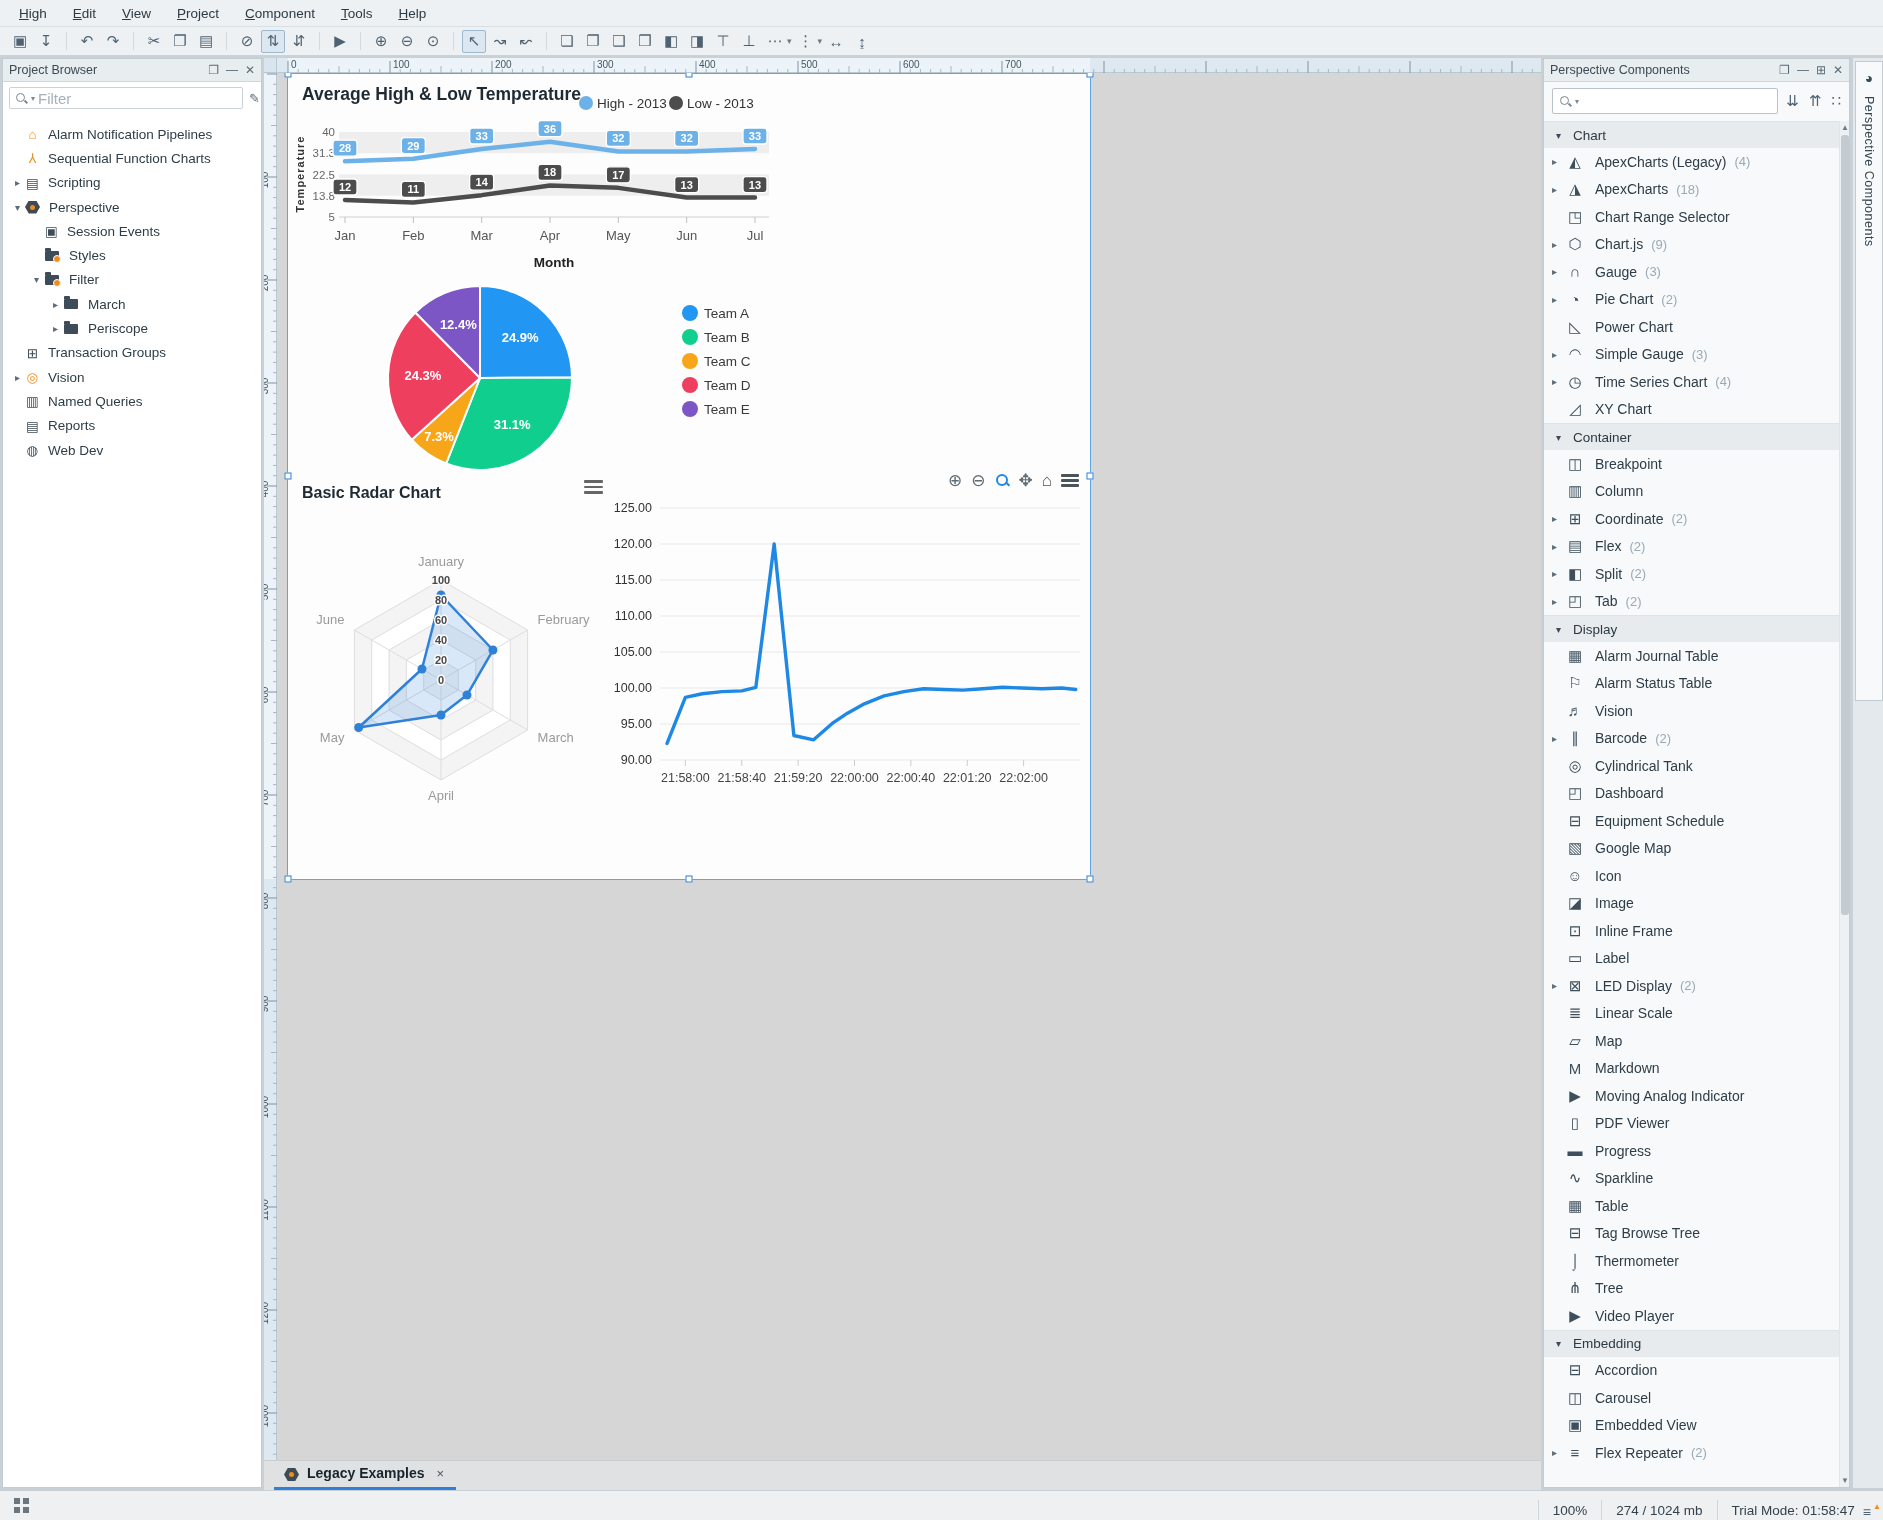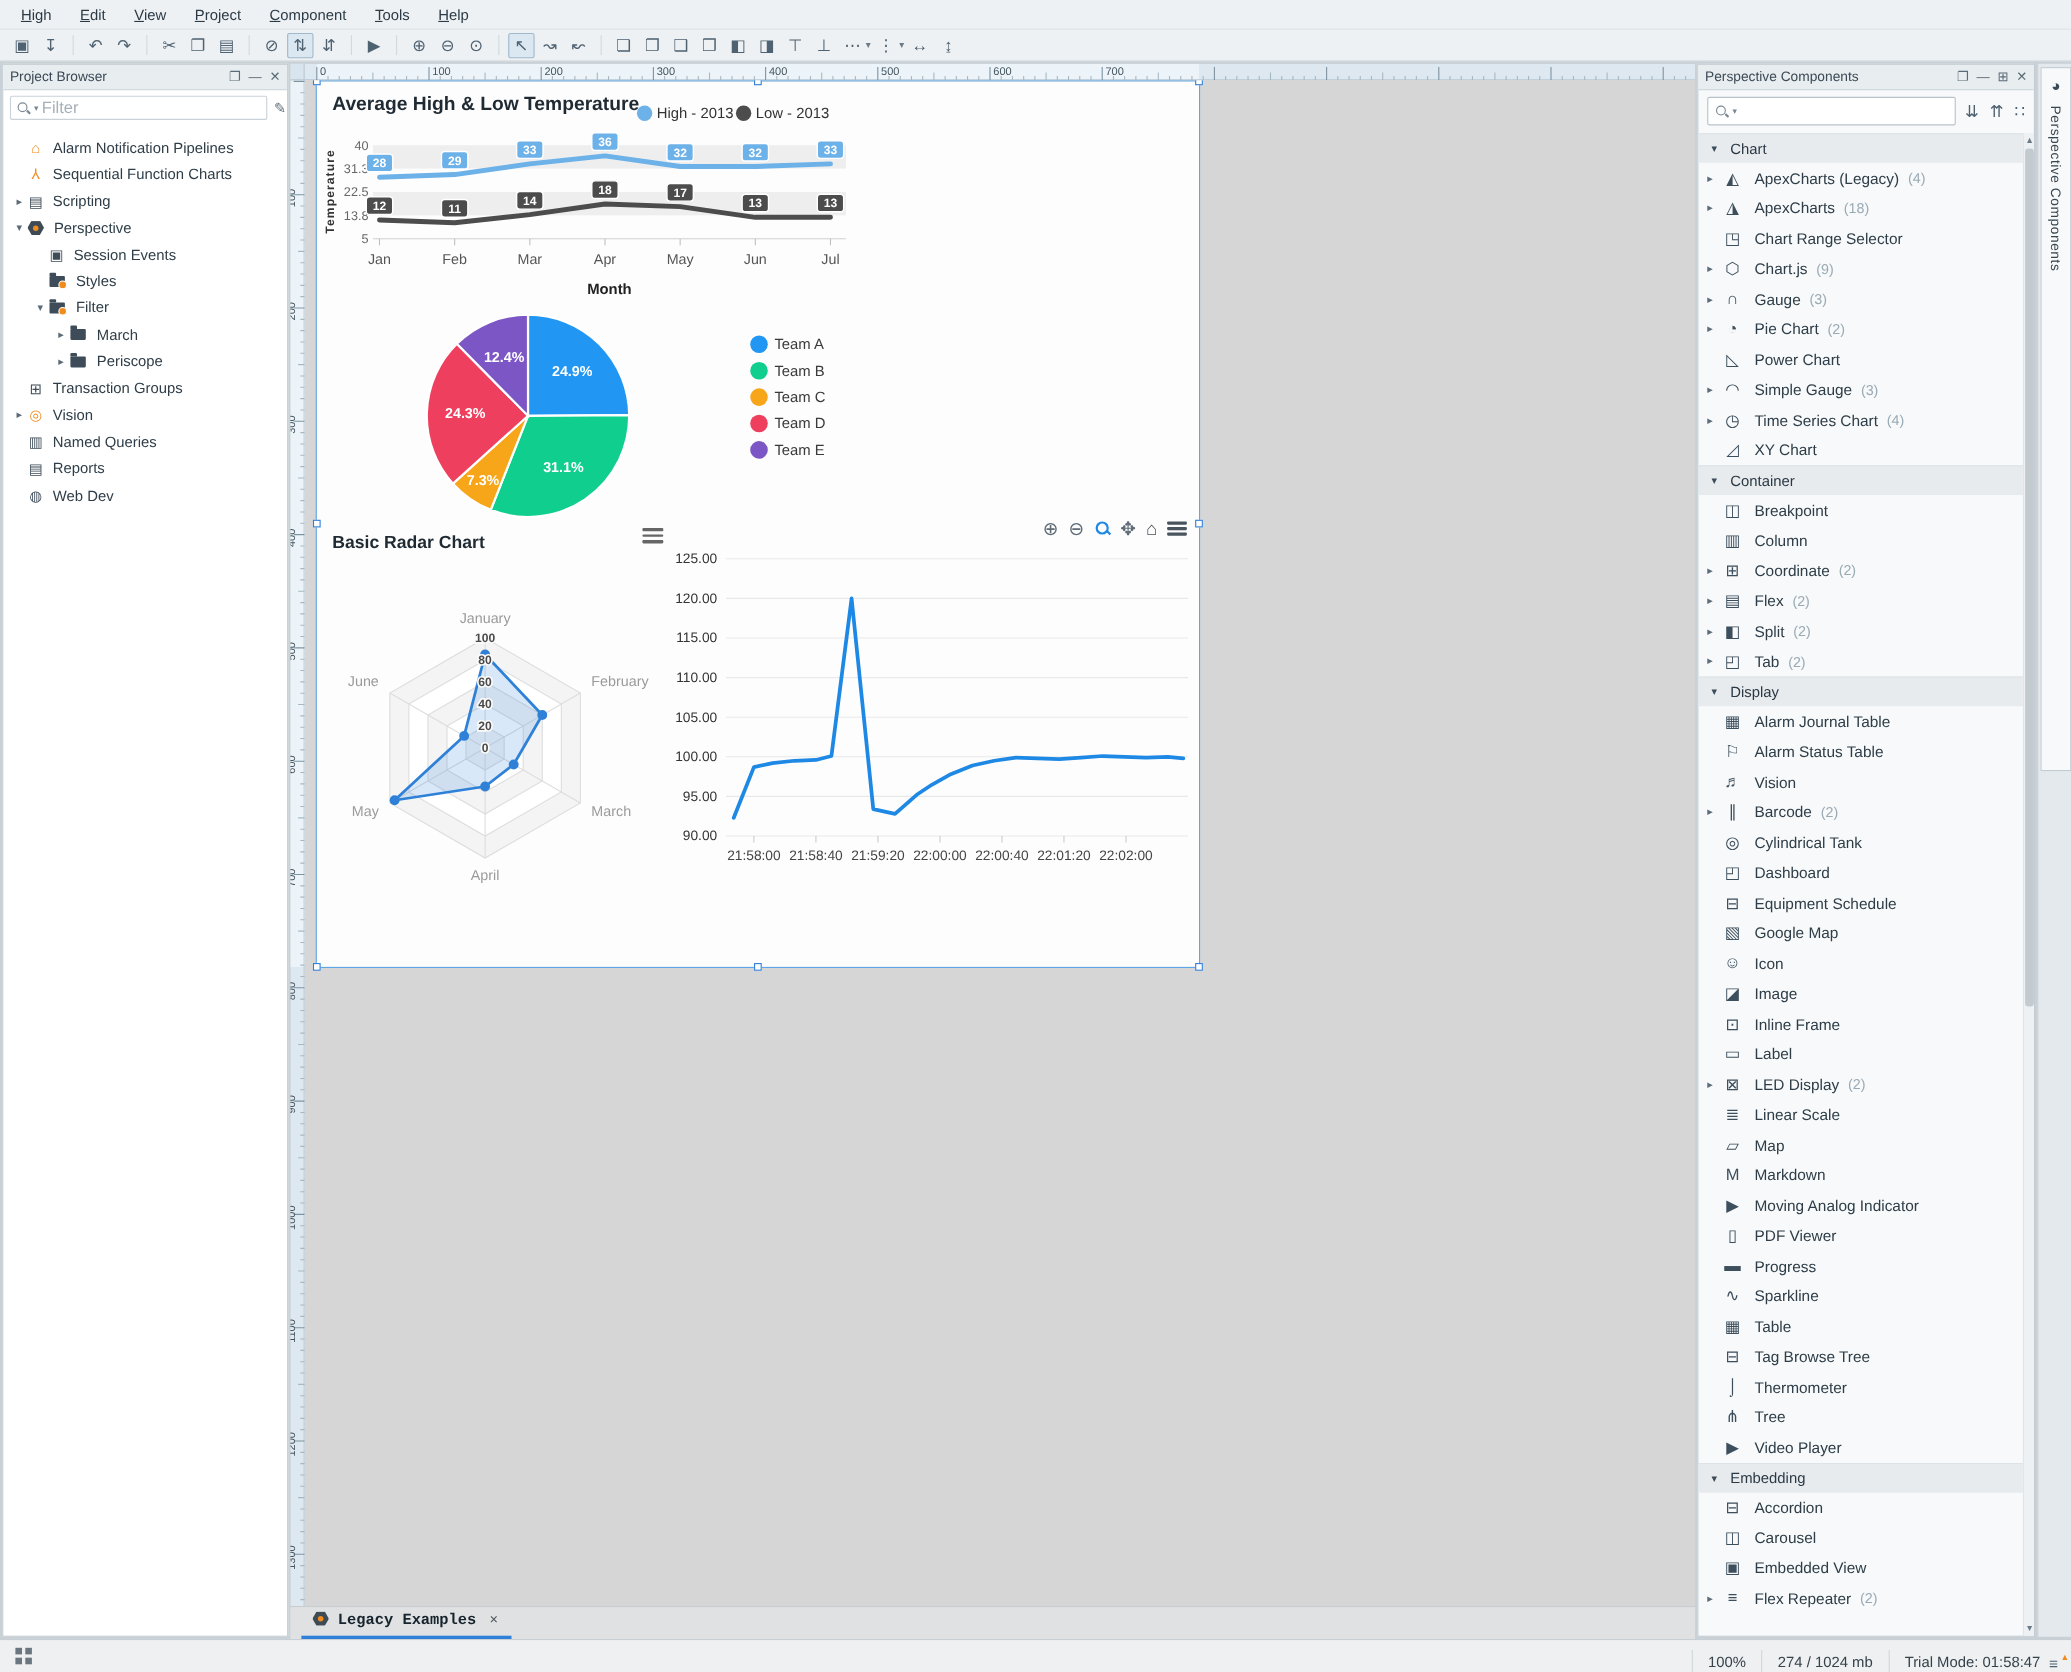--- a/index.html
+++ b/index.html
@@ -68,21 +68,21 @@
   #ts-toolbar .ts-ic.home { color:#4a545e; }
   .mini-mag { position:relative; width:15px; height:15px; display:inline-block; }
   .mini-mag::before { content:""; position:absolute; left:1px; top:1px; width:8px; height:8px; border:2px solid #1e88e5; border-radius:50%; }
   .mini-mag::after { content:""; position:absolute; left:10px; top:10px; width:5px; height:2.4px; background:#1e88e5; transform:rotate(45deg); }
   #ts-toolbar .burger { position:static; width:18px; height:13px; }
   #ts-toolbar .burger i { background:#4a545e; }
   #radar-burger { left:296px; top:406px; }
 
   
   #tab-strip { position:absolute; left:264px; top:1460px; width:1277px; height:30px; background:#dfe1e2; border-top:1px solid #c8cdd0; display:flex; align-items:flex-end; padding-left:10px; }
-  .doc-tab { display:flex; align-items:flex-start; gap:8px; padding:5px 12px 6px 10px; border-bottom:3px solid #2f80d9; cursor:default;font-family:Liberation Mono, monospace; }
+  .doc-tab { display:flex; align-items:flex-end; gap:8px; padding:5px 12px 6px 10px; border-bottom:3px solid #2f80d9; cursor:default; }
   .doc-tab .lbl { font-size:14px; font-weight:700; color:#16242e; }
   .doc-tab .close { font-size:13px; color:#4a545e; margin-left:4px; cursor:pointer; }
 
   
   #right-panel { left:1543px; top:58px; width:307px; height:1430px; background:#f7f9fa; }
   .search-row { display:flex; align-items:center; gap:8px; padding:6px 8px 6px 8px; }
   .search-box { flex:1; height:26px; border:1px solid #b9c3ca; border-radius:2px; background:#fff; display:flex; align-items:center; padding:0 6px; gap:3px; }
   .search-box input { border:none; outline:none; flex:1; font-size:13px; font-family:inherit; background:transparent; }
   .pal-tools { display:flex; gap:10px; font-size:15px; color:#4f6272; }
   .pal-body { position:absolute; left:0; top:62px; right:10px; bottom:0; overflow:hidden; }

